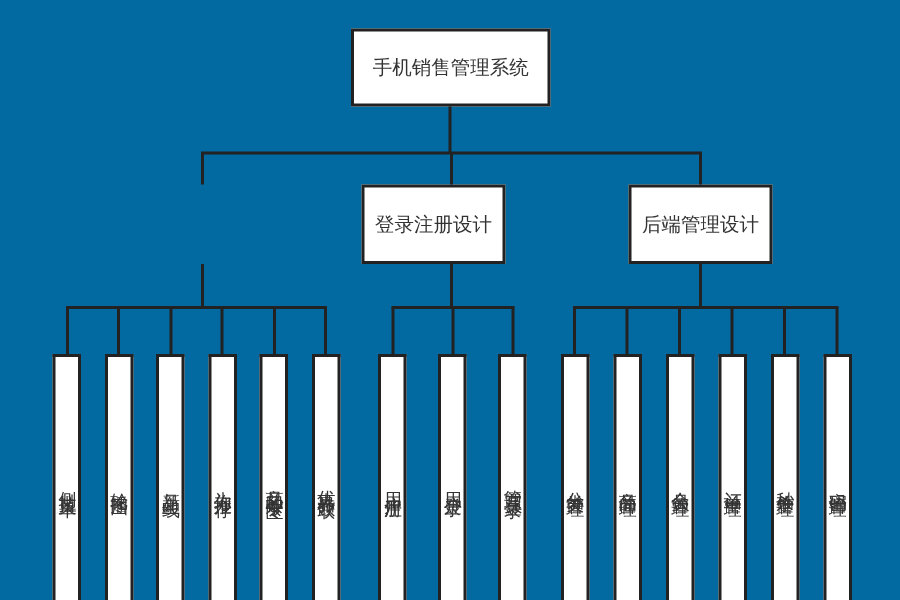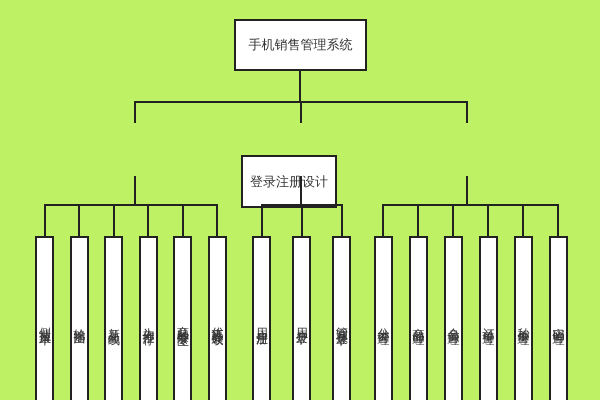--- a/index.html
+++ b/index.html
@@ -5,21 +5,21 @@
   html, body {
     margin: 0;
     padding: 0;
     background: #ffffff;
     font-family: "Liberation Sans", "DejaVu Sans", sans-serif;
   }
   .canvas {
     position: relative;
     width: 600px;
     height: 400px;
-    background: #bef264;
+    background: #0369a1;
     overflow: hidden;
   }
   .node {
     position: absolute;
     box-sizing: border-box;
     background: #ffffff;
     border: 2px solid #222222;
     color: #333333;
     display: flex;
     align-items: center;
@@ -28,21 +28,21 @@
   }
   .node.root {
     left: 234px; top: 19px; width: 133px; height: 52px;
     font-size: 13px;
   }
   .node.branch {
     top: 123px; width: 96px; height: 53px;
     font-size: 13px;
   }
   .node.branch.b0 { left: 87px;  }
-  .node.branch.b1 { left: 241px; margin-top: 32px; }
+  .node.branch.b1 { left: 241px; }
   .node.branch.b2 { left: 419px; }
   .node.leaf {
     top: 236px; width: 19px; height: 170px;
     font-size: 12px;
     border-bottom: none;
   }
   .node.leaf span {
     writing-mode: vertical-rl;
     text-orientation: upright;
     letter-spacing: 2px;
@@ -57,20 +57,23 @@
 <body>
 
 <div class="canvas">
 
   <div class="node root">
     <span>手机销售管理系统</span>
   </div>
 
   <div class="node branch b1">
     <span>登录注册设计</span>
+  </div>
+  <div class="node branch b2">
+    <span>后端管理设计</span>
   </div>
 
   <div id="connector-layer">
       <div class="line" style="left: 299px; top: 71px; width: 2px; height: 31px;"></div>
       <div class="line" style="left: 134px; top: 101px; width: 334px; height: 2px;"></div>
       <div class="line" style="left: 134px; top: 102px; width: 2px; height: 21px;"></div>
       <div class="line" style="left: 300px; top: 102px; width: 2px; height: 21px;"></div>
       <div class="line" style="left: 466px; top: 102px; width: 2px; height: 21px;"></div>
       <div class="line" style="left: 134px; top: 176px; width: 2px; height: 29px;"></div>
       <div class="line" style="left: 43.5px; top: 204px; width: 174.5px; height: 2px;"></div>

